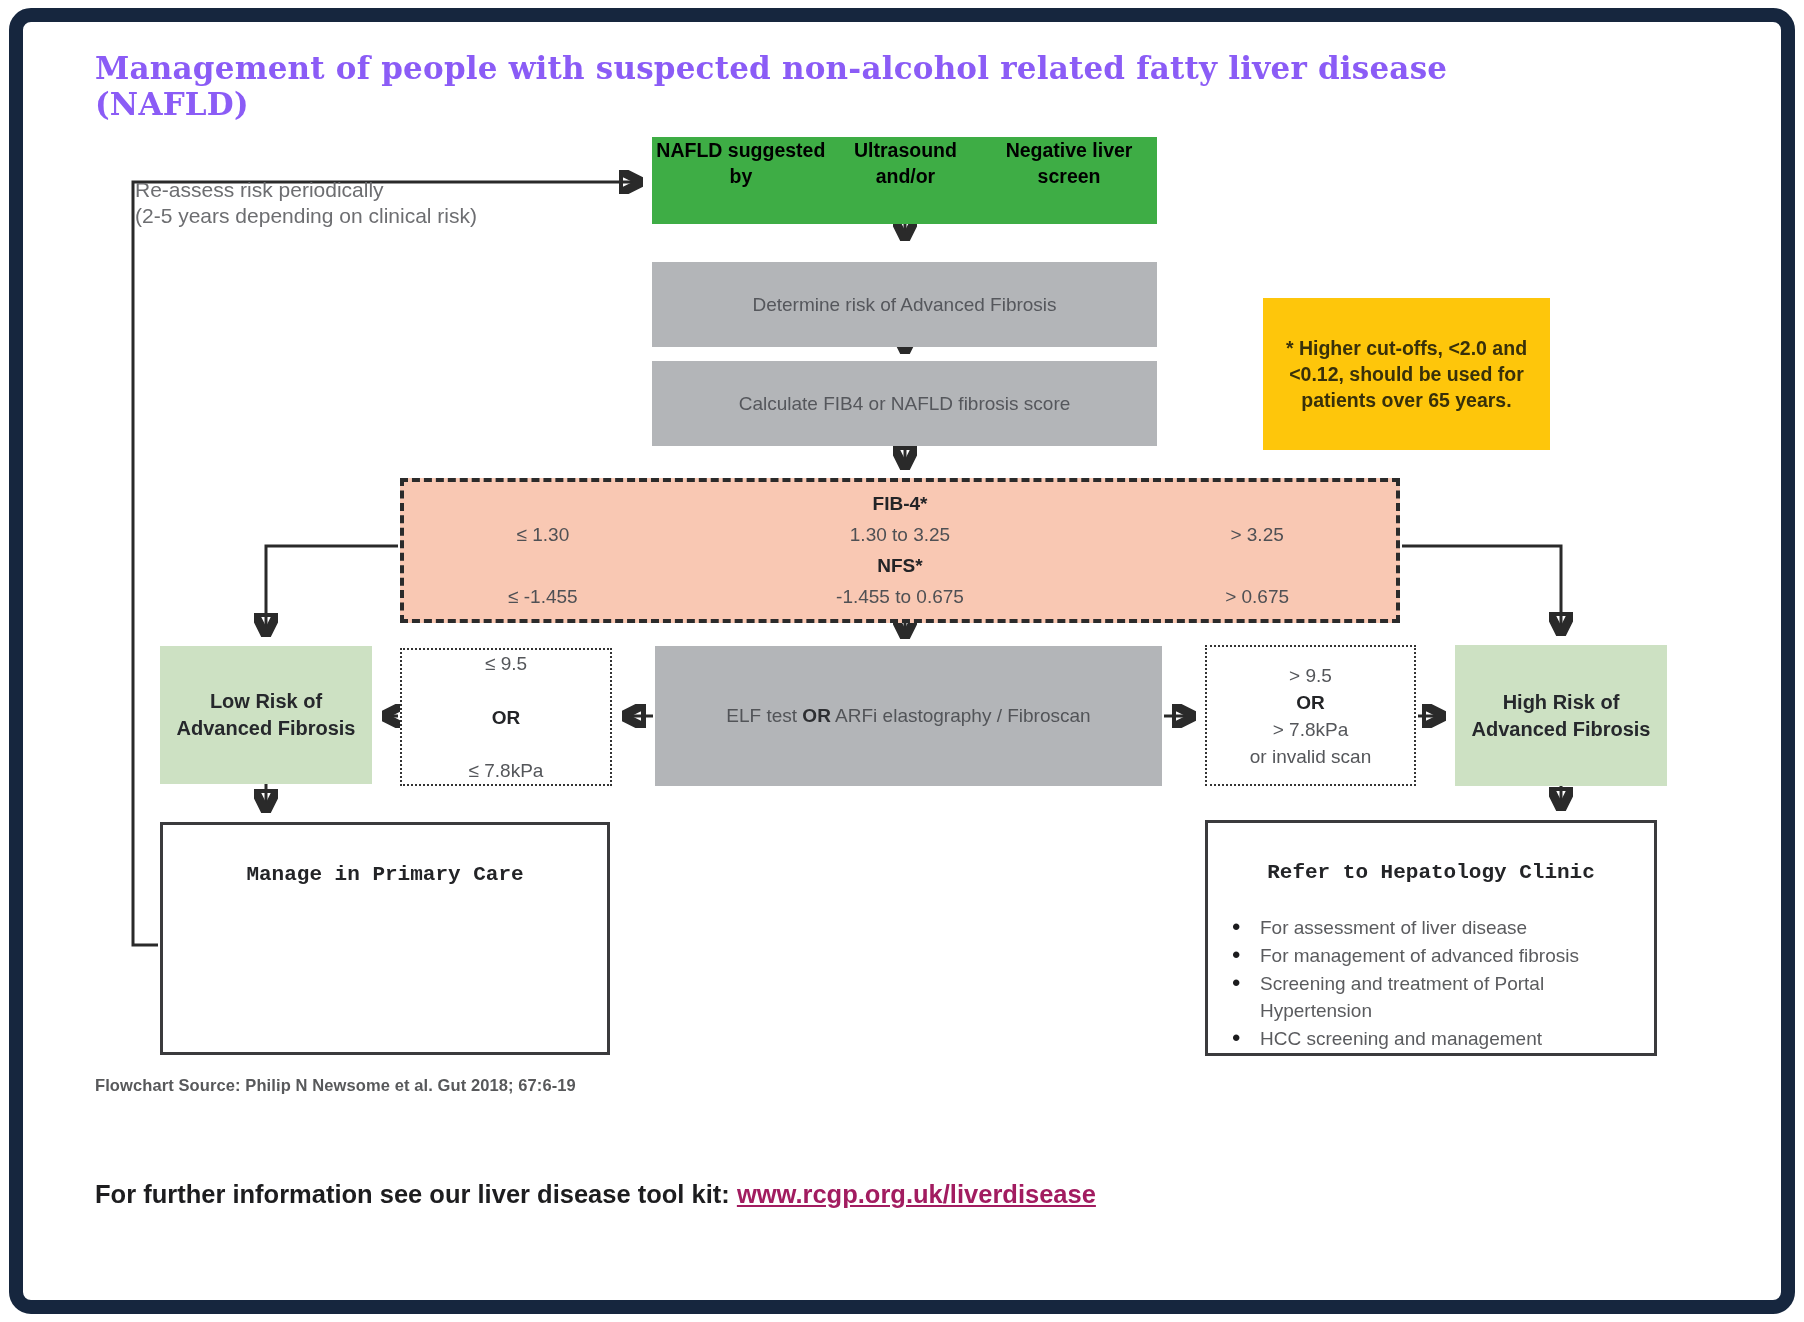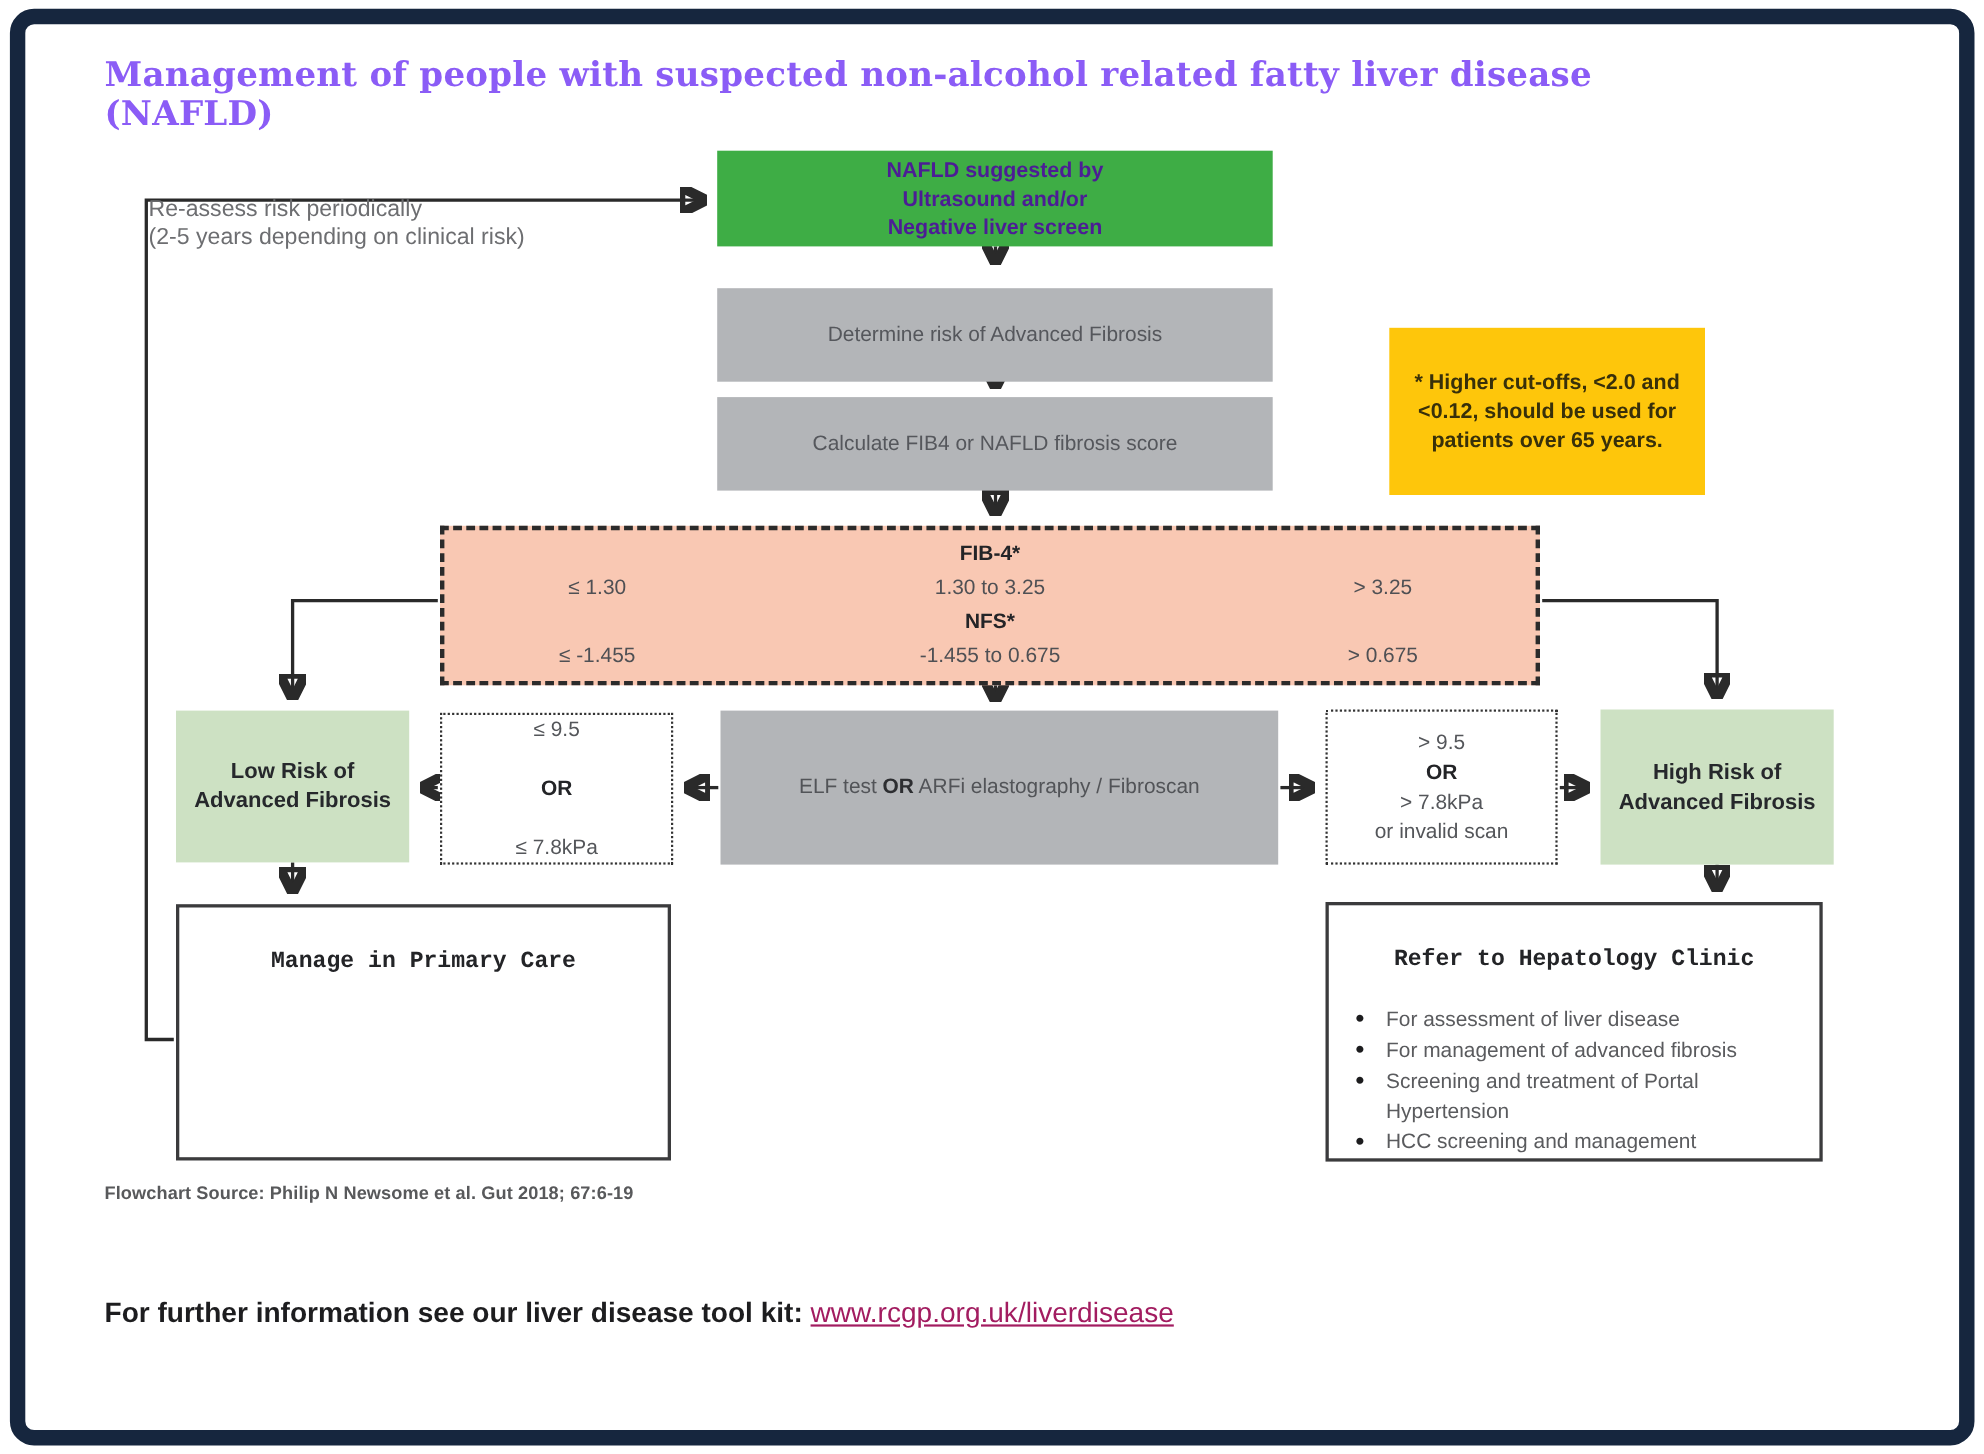--- a/index.html
+++ b/index.html
@@ -18,22 +18,22 @@
     font-size:31px; color:#8b5cf6; letter-spacing:.2px;
   }
 
   .note { position:absolute; color:#6d6e71; font-size:21px; line-height:26px; }
   .note-reassess { left:135px; top:177px; width:435px; }
 
   .box { position:absolute; text-align:center; }
 
   .box-start {
     left:652px; top:137px; width:505px; height:87px; background:#3ead45;
-    color:#4c1d95; font-weight:bold; font-size:19.5px; line-height:26px;
-    display:flex; flex-direction:column; justify-content:center;text-align:center;
+    color:#000000; font-weight:bold; font-size:19.5px; line-height:26px;
+    display:flex; flex-direction:row; justify-content:center;text-align:center;
   }
   .box-gray {
     background:#b3b5b8; color:#55575c; font-size:19px;
     display:flex; align-items:center; justify-content:center;
   }
   .box-determine { left:652px; top:262px; width:505px; height:85px; }
   .box-calculate { left:652px; top:361px; width:505px; height:85px; }
   .box-elf { left:655px; top:646px; width:507px; height:140px; color:#525458; }
   .box-elf b { color:#2d2e31; }
 
@@ -84,21 +84,21 @@
   .box-outline li::before {
     content:"•"; position:absolute; left:24px; top:-1px;
     color:#1c1c1e; font-size:24px;
   }
 
   .source-line {
     position:absolute; left:95px; top:1076px; color:#58595b;
     font-size:16.5px; font-weight:bold; letter-spacing:.1px;
   }
   .footer-line { position:absolute; left:95px; top:1180px; font-size:25.5px; font-weight:bold; color:#1d1d1f; }
-  .footer-line a { color:#a21c60; text-decoration:underline; font-weight:normal; }
+  .footer-line a { color:#a21c60; text-decoration:underline; font-weight:bold; }
 
   svg.connectors { position:absolute; left:0; top:0; pointer-events:none; }
   svg.connectors path, svg.connectors line, svg.connectors polyline {
     stroke:#2a2a2a; stroke-width:3; fill:none;
   }
 </style>
 </head>
 <body>
 
 <div class="frame"></div>

